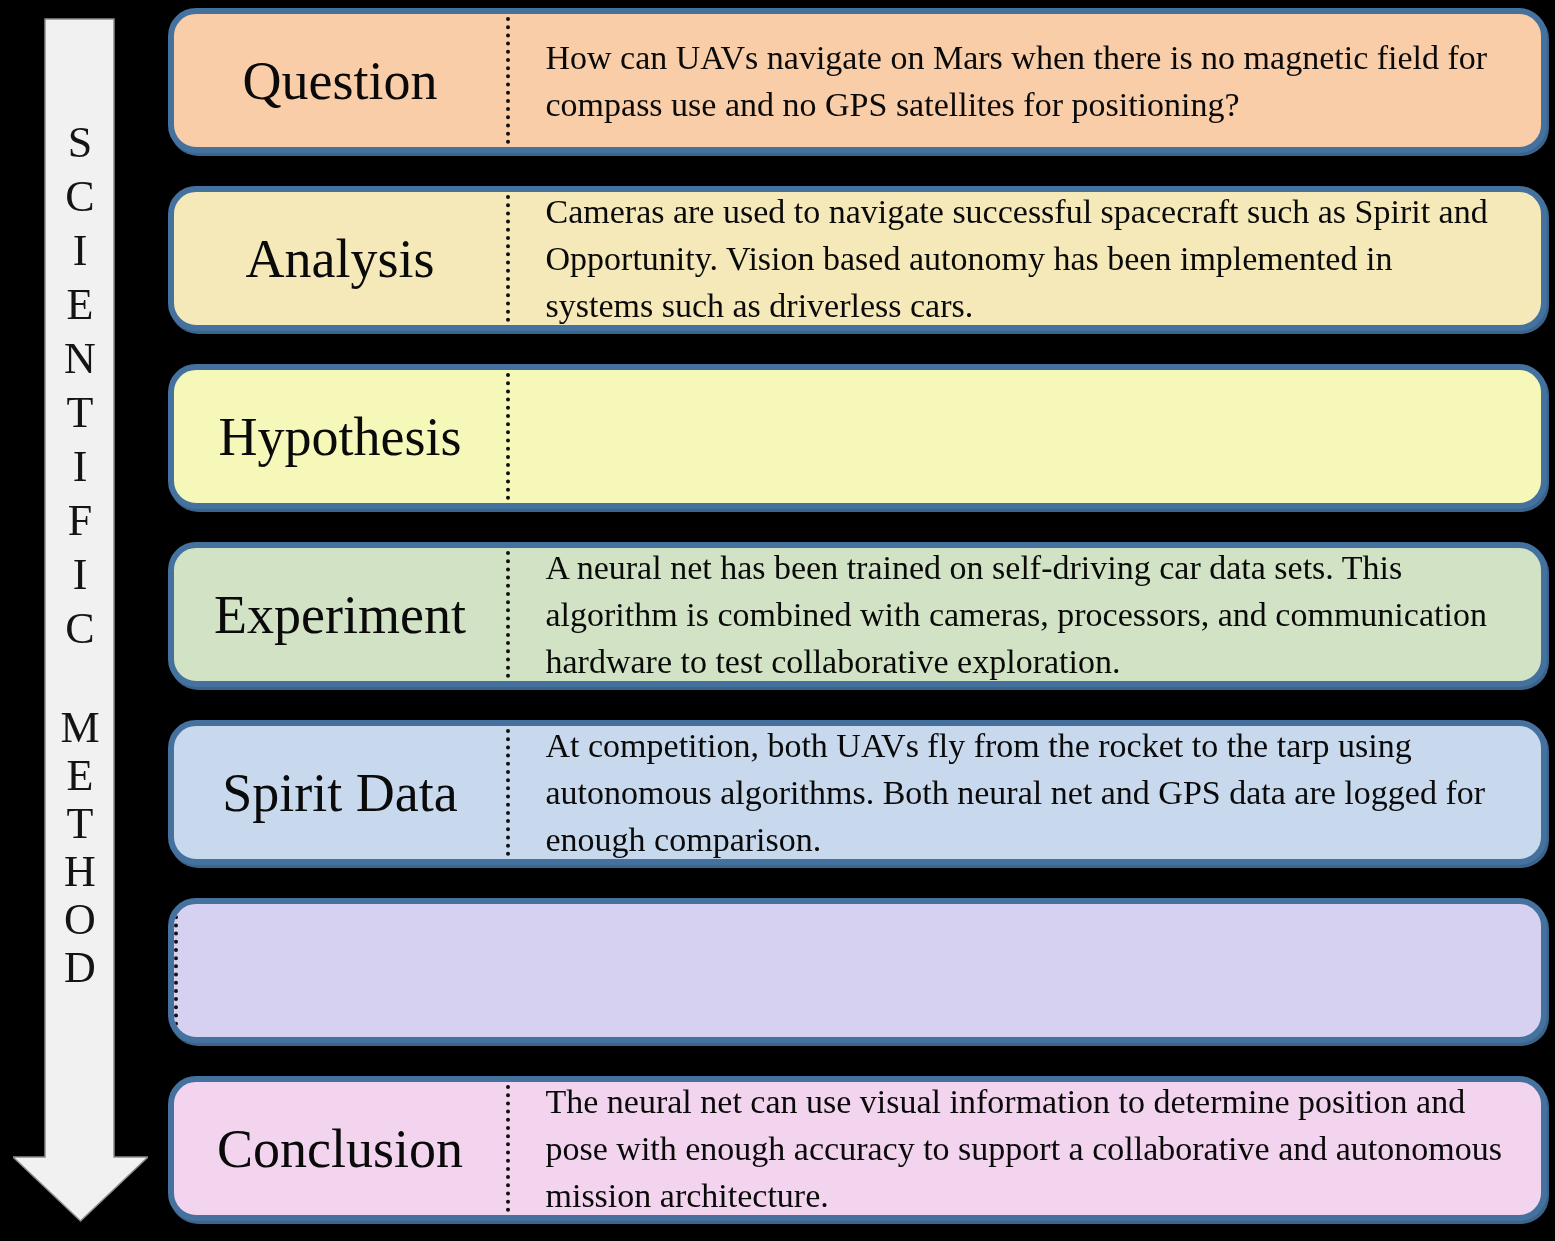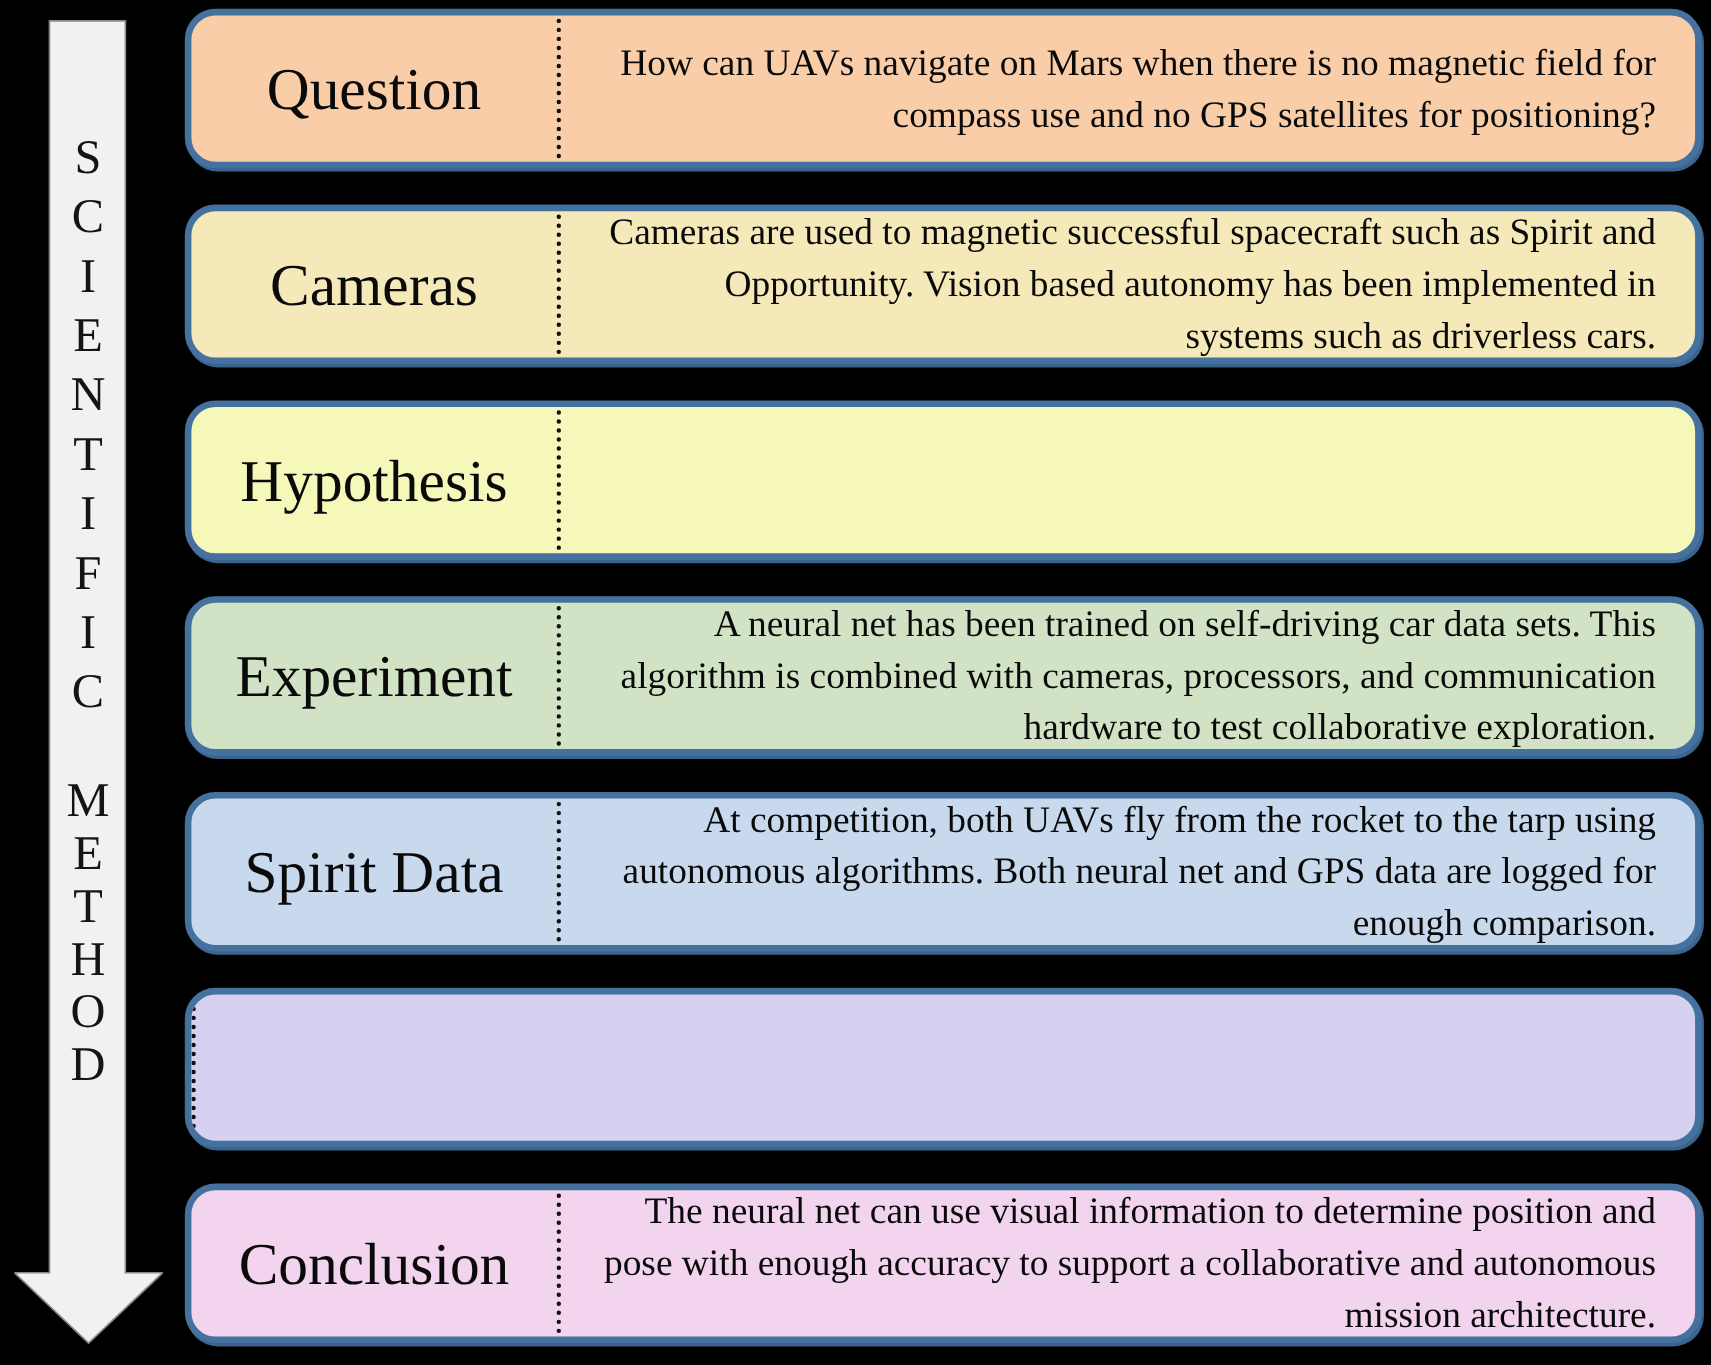--- a/index.html
+++ b/index.html
@@ -42,21 +42,21 @@
     display:flex;align-items:center;justify-content:center;
     font-weight:normal;font-size:54px;color:#0a0a0a;
   }
   .divider{
     width:0;border-left:4px dotted #101010;
     margin:3px 0;
   }
   .step-text{
     flex:1;
     display:flex;align-items:center;justify-content:center;
-    text-align:right;
+    text-align:left;
     font-size:34px;line-height:47px;color:#0a0a0a;
     padding:0 26px;
   }
   .step-text span{display:block;max-width:960px;}
 </style>
 </head>
 <body>
 
 <div class="canvas">
 
@@ -84,24 +84,24 @@
 
     <div class="step" style="background-color: rgb(248, 205, 168);">
       <div class="step-label">Question</div>
       <div class="divider"></div>
       <div class="step-text">
         <span>How can UAVs navigate on Mars when there is no magnetic field for compass use and no GPS satellites for positioning?</span>
       </div>
     </div>
 
     <div class="step" style="background-color: rgb(245, 233, 186);">
-      <div class="step-label">Cameras</div>
+      <div class="step-label">Analysis</div>
       <div class="divider"></div>
       <div class="step-text">
-        <span>Cameras are used to magnetic successful spacecraft such as Spirit and Opportunity. Vision based autonomy has been implemented in systems such as driverless cars.</span>
+        <span>Cameras are used to navigate successful spacecraft such as Spirit and Opportunity. Vision based autonomy has been implemented in systems such as driverless cars.</span>
       </div>
     </div>
 
     <div class="step" style="background-color: rgb(245, 248, 184);">
       <div class="step-label">Hypothesis</div>
       <div class="divider"></div>
     </div>
 
     <div class="step" style="background-color: rgb(210, 227, 197);">
       <div class="step-label">Experiment</div>

